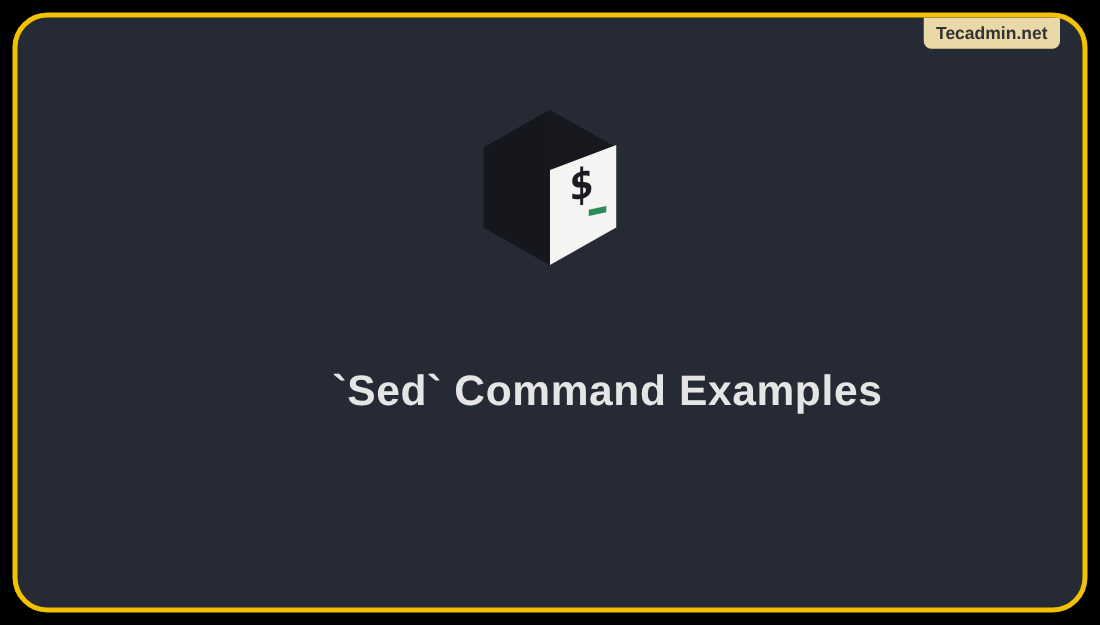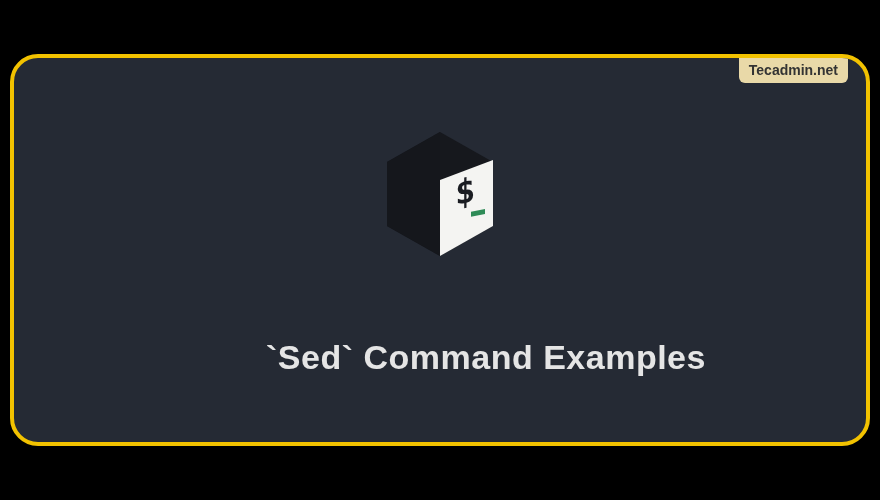--- a/index.html
+++ b/index.html
@@ -7,21 +7,21 @@
   body {
     background: #000;
     display: flex;
     align-items: center;
     justify-content: center;
     font-family: Arial, Helvetica, sans-serif;
   }
   .frame {
     position: relative;
     width: 860px;
-    height: 392px;
+    height: 480px;
     background: #252a34;
     border: 4px solid #f2c200;
     border-radius: 28px;
     overflow: hidden;
   }
   .watermark {
     position: absolute;
     top: 0;
     right: 18px;
     background: #e9d9a8;

